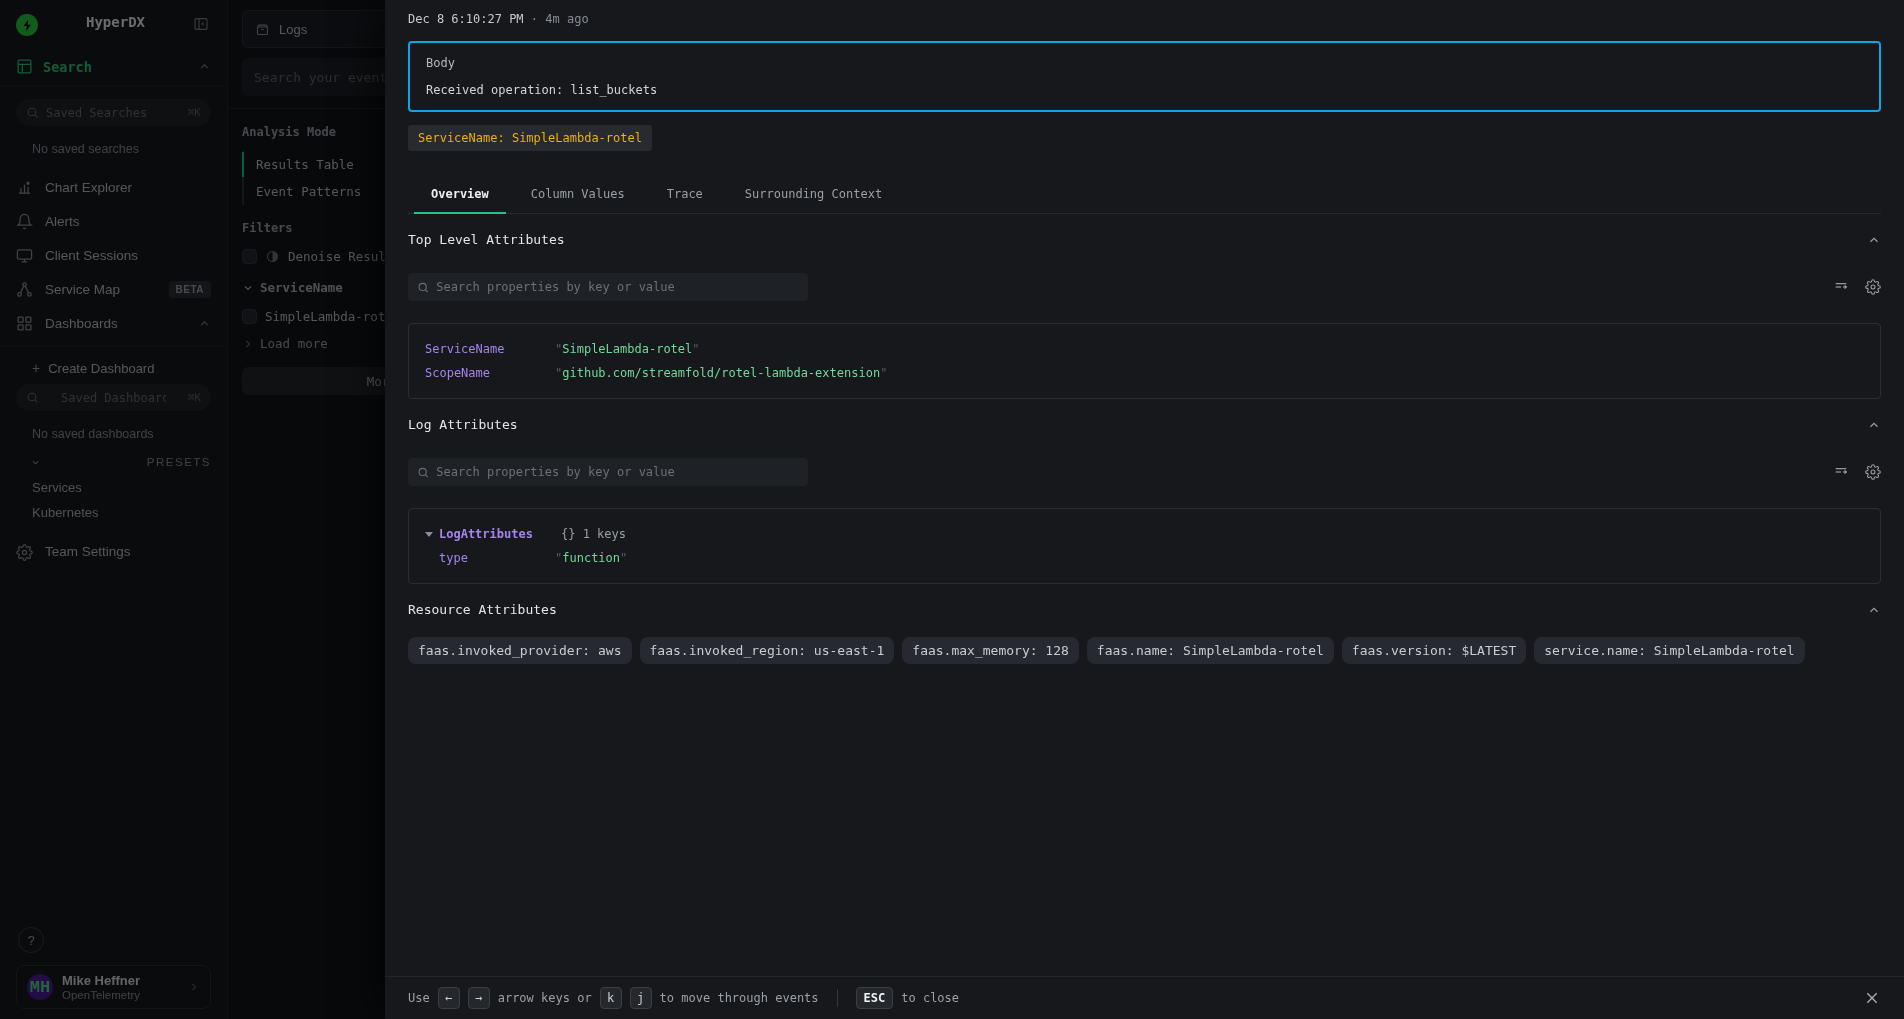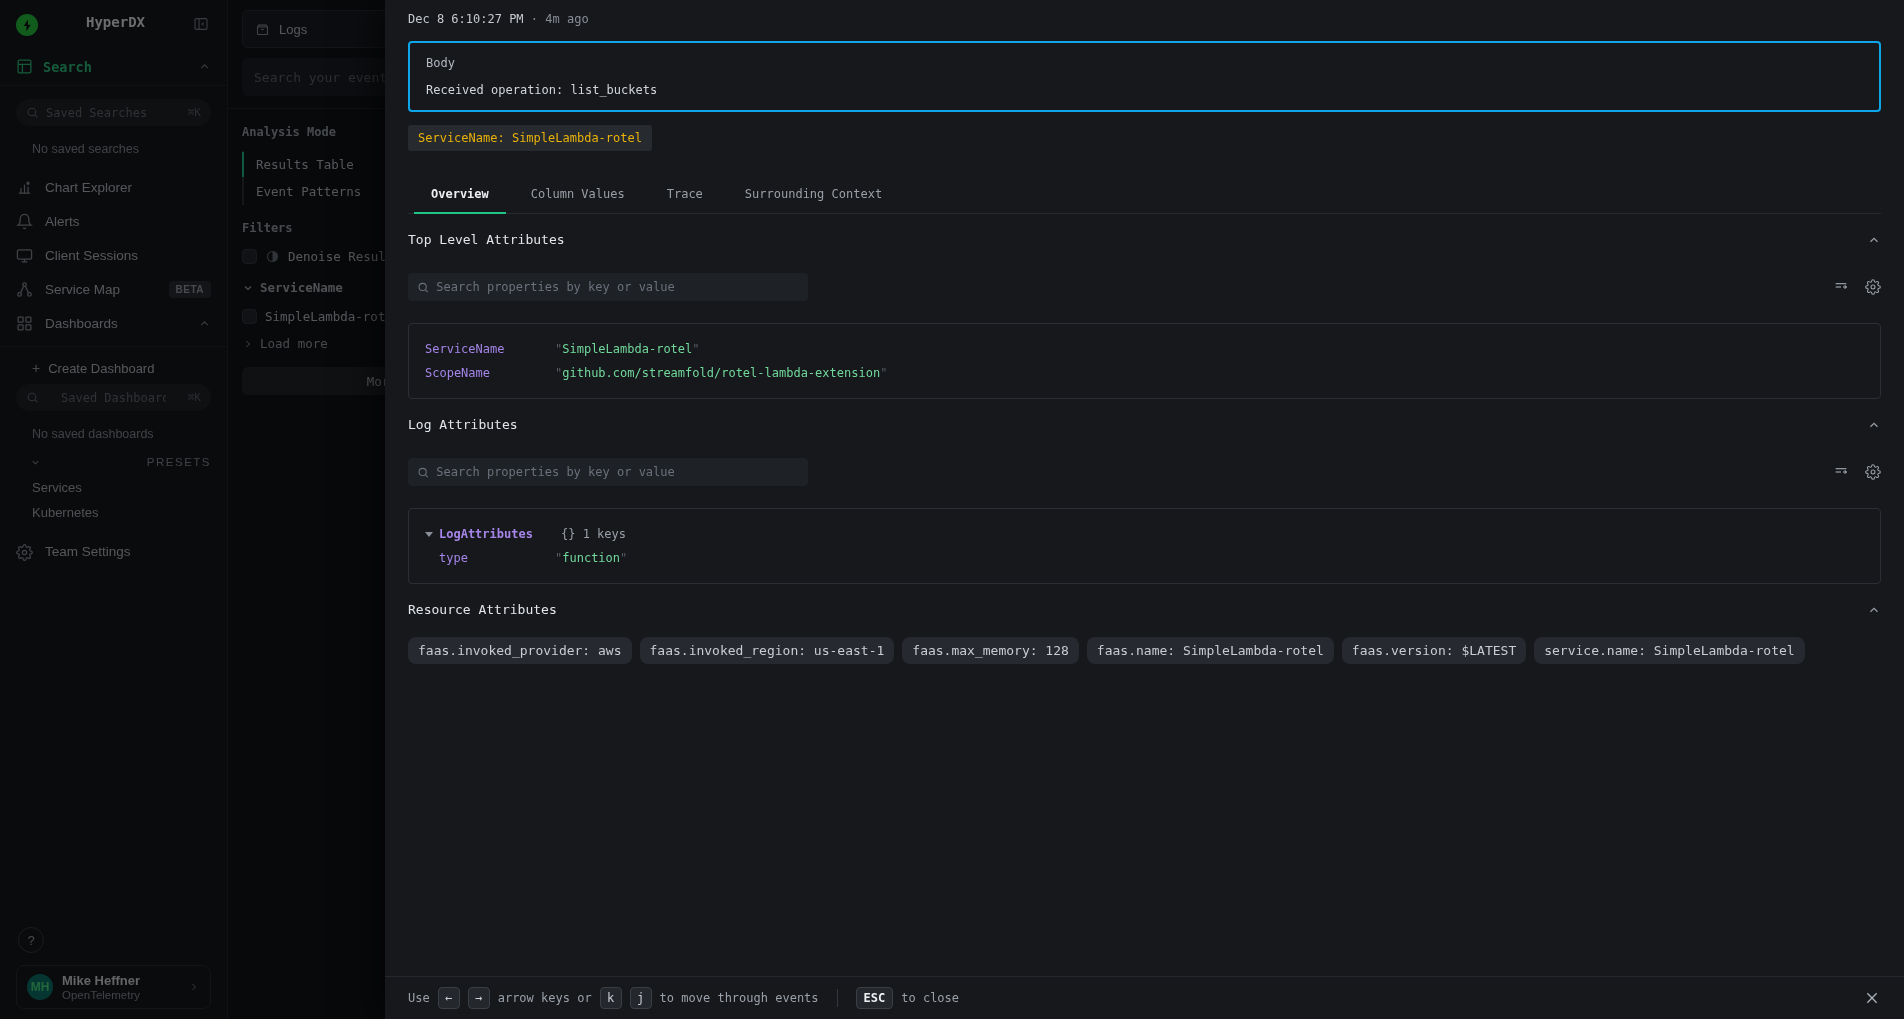--- a/index.html
+++ b/index.html
@@ -39,22 +39,22 @@
   .presets-row { display:flex; align-items:center; gap:7px; margin:15px 0 2px 14px; color:#8a9099;
                  font-family:"Liberation Sans", sans-serif; font-size:11.5px; letter-spacing:1.5px; cursor:pointer;justify-content:space-between; }
   .preset-item { color:#aab0b7; font-family:"Liberation Sans", sans-serif; font-size:13px; margin:10px 0 0 16px; cursor:pointer; }
   .team-row { display:flex; align-items:flex-start; gap:12px; margin-top:24px; color:#b9bec5;
               font-family:"Liberation Sans", sans-serif; font-size:13.5px; cursor:pointer; }
   .side-bottom { margin-top:auto; padding:0 0 10px; }
   .help-btn { width:26px; height:26px; border-radius:50%; border:1px solid #3a3e45; color:#9aa0a8;
               background:transparent; font-size:13px; margin:0 0 12px 2px; cursor:pointer;
               font-family:"Liberation Sans", sans-serif; }
   .user-card { border:1px solid #2b2e34; border-radius:8px; padding:7px 10px; display:flex; align-items:center; gap:9px; cursor:pointer; }
-  .avatar { width:26px; height:26px; border-radius:50%; background:#0f766e; color:#4ade80; font-weight:bold;
-            font-size:12px; display:flex; align-items:center; justify-content:center; font-family:Liberation Sans, sans-serif; flex:none; }
+  .avatar { width:26px; height:26px; border-radius:50%; background:#4c1d95; color:#4ade80; font-weight:bold;
+            font-size:17px; display:flex; align-items:center; justify-content:center; font-family:Liberation Mono, monospace; flex:none; }
   .user-meta { flex:1; min-width:0; }
   .user-name { color:#d5d9de; font-weight:bold; font-size:13px; font-family:"Liberation Sans", sans-serif; }
   .user-org { color:#8a9099; font-size:11.5px; font-family:"Liberation Sans", sans-serif; margin-top:1px; }
 
   
   .filter-col { position:absolute; left:228px; top:0; bottom:0; width:560px; background:#131519; padding:10px 14px; }
   .src-btn { width:340px; height:38px; border:1px solid #2b2e34; background:#1b1e23; border-radius:6px;
              display:flex; align-items:center; gap:9px; padding:0 12px; color:#b9bec5; font-size:13px; cursor:pointer; }
   .evt-search { width:340px; height:38px; background:#1d2025; border-radius:6px; display:flex; align-items:center;
                 padding:0 12px; margin-top:10px; }

